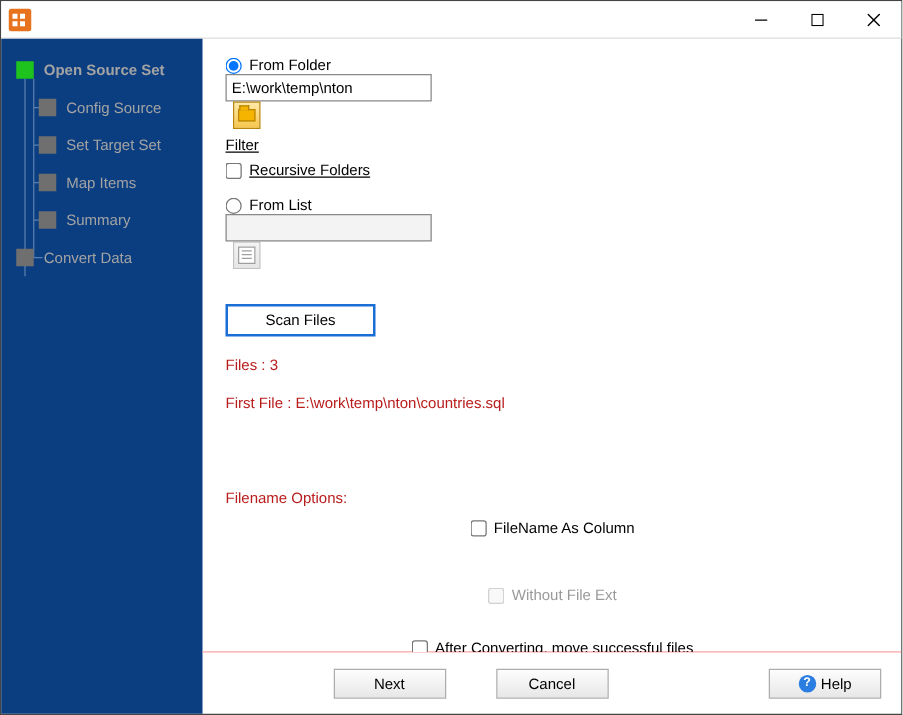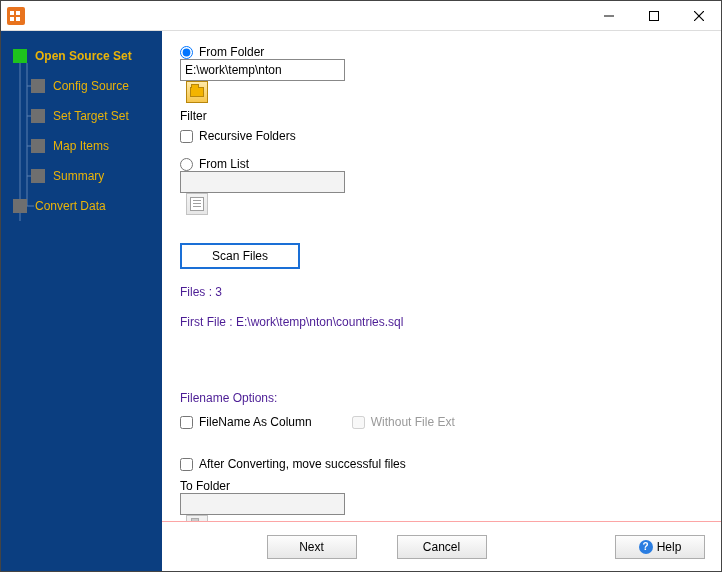--- a/index.html
+++ b/index.html
@@ -5,61 +5,61 @@
   * { box-sizing: border-box; }
   html, body { margin: 0; padding: 0; font-family: "Segoe UI", Tahoma, sans-serif; font-size: 12px; color: #000; }
   .window { width: 722px; height: 572px; border: 1px solid #444; background: #fff; display: flex; flex-direction: column; }
   .titlebar { height: 30px; background: #fff; display: flex; align-items: center; padding: 0 0 0 6px; border-bottom: 1px solid #ddd; }
   .titlebar .spacer { flex: 1; }
   .titlebar .btn { width: 45px; height: 30px; display: flex; align-items: center; justify-content: center; }
   .app-icon { width: 18px; height: 18px; background: #e8731e; border-radius: 2px; position: relative; }
   .app-icon::before { content:""; position:absolute; left:3px; top:4px; width:4px; height:4px; background:#fff; }
   .app-icon::after { content:""; position:absolute; left:9px; top:4px; width:4px; height:4px; background:#fff; box-shadow: 0 6px 0 #fff, -6px 6px 0 #fff; }
   .body { flex: 1; display: flex; min-height: 0; }
-  .sidebar { width: 161px; background: #0b3e80; color: #eab308; padding-top: 10px; }
+  .sidebar { width: 161px; background: #0b3e80; color: #a3a3a3; padding-top: 10px; }
   .tree { position: relative; }
   .node { display: flex; align-items: center; height: 30px; position: relative; }
   .node .box { width: 14px; height: 14px; background: #6f6f6f; margin-right: 8px; flex-shrink: 0; }
   .node.active .box { background: #1ec31e; }
   .node.active .lbl { font-weight: bold; }
   .node .lbl { white-space: nowrap; }
   .lvl1 { padding-left: 12px; }
   .lvl2 { padding-left: 30px; }
   
   .tree-lines { position:absolute; left:0; top:0; width:100%; height:100%; pointer-events:none; }
 
   .main { flex: 1; display: flex; flex-direction: column; }
   .content { flex: 1; padding: 14px 18px 10px 18px; overflow: auto; }
   .row { display: flex; align-items: flex-start; margin-bottom: 6px; flex-direction: column; }
   .row-gap { margin-bottom: 14px; }
   .lbl-col { width: 132px; display: flex; align-items: center; }
-  .mid-col { flex: 1; }
+  .mid-col { flex: 1; text-decoration: underline; }
   .icon-col { width: 28px; display:flex; justify-content:flex-end; }
   input.radio, input.chk { margin: 0 6px 0 0; vertical-align: middle; }
   input[type=text] { width: 100%; height: 22px; border: 1px solid #888; padding: 0 4px; font: inherit; }
   input[type=text]:disabled { background: #f3f3f3; color: #666; }
   .filter-row { display:flex; align-items:center; }
   .filter-label { width: 48px; }
   select { height: 22px; width: 120px; border: 1px solid #888; font: inherit; background:#fff; padding: 0 2px;}
   .folder-btn { width: 22px; height: 22px; border: 1px solid #b8860b; background: linear-gradient(#ffe9a8,#f6c64d); display:flex; align-items:center; justify-content:center; cursor:pointer; }
   .folder-btn.disabled { filter: grayscale(100%); opacity:0.7; cursor:default; background: linear-gradient(#eee,#ddd); border-color:#aaa;}
   .folder-ico { width:14px; height:10px; background:#f4b400; border:1px solid #b8860b; position:relative; }
   .folder-ico::before{content:"";position:absolute;top:-4px;left:0;width:6px;height:3px;background:#f4b400;border:1px solid #b8860b;border-bottom:none;}
   .list-ico { width:14px;height:14px; border:1px solid #777; background:#fff; position:relative;}
   .list-ico::before{content:"";position:absolute;left:2px;top:2px;width:8px;height:1px;background:#777;box-shadow:0 3px 0 #777,0 6px 0 #777;}
   .scan-btn { height: 26px; width: 120px; background:#fff; border: 2px solid #1a6fd6; color:#000; font:inherit; cursor:pointer; }
   .section-gap { height: 30px; }
-  .chk-row { display:flex; align-items:center; margin-bottom:8px; }
+  .chk-row { display:flex; align-items:center; margin-bottom:8px;flex-direction:column; }
   .chk-disabled { color:#9a9a9a; }
   .footer { height: 50px; border-top: 1px solid #fca5a5; display:flex; align-items:center; justify-content:center; gap: 40px; padding: 0 16px; }
   .footer .left-group { display:flex; gap:40px; flex:1; justify-content:center; }
   .std-btn { width: 90px; height: 24px; background: linear-gradient(#fdfdfd,#e7e7e7); border:1px solid #adadad; font:inherit; cursor:pointer; display:flex; align-items:center; justify-content:center; gap:4px;}
   .help-icon { width:14px; height:14px; border-radius:50%; background:#2a7de1; color:#fff; font-size:10px; display:flex; align-items:center; justify-content:center; font-weight:bold;}
   label { display:flex; align-items:center; }
-  .txt-static { color:#4c1d95; margin: 16px 0; }
+  .txt-static { color:#b91c1c; margin: 16px 0; }
 </style>
 </head>
 <body>
 
 <div class="window">
 
   <div class="titlebar">
     <div class="app-icon"></div>
     <div class="spacer"></div>
     <div class="btn">

